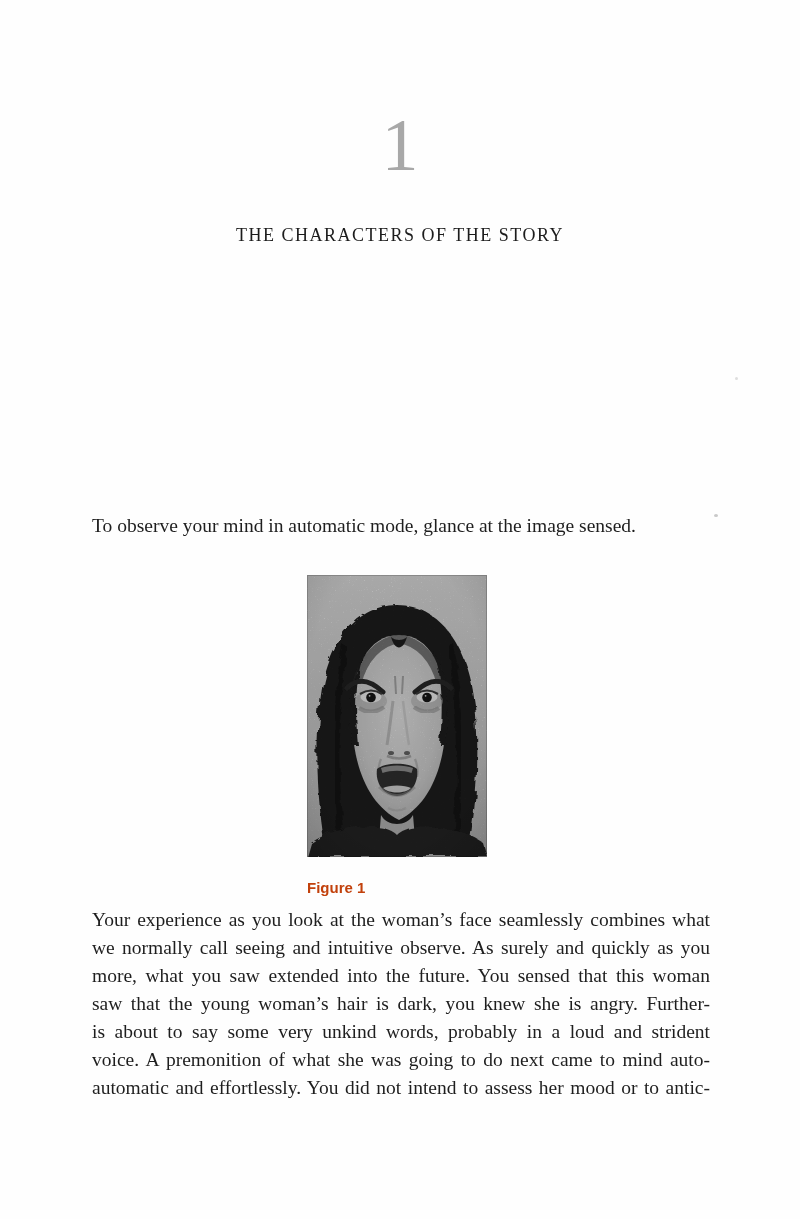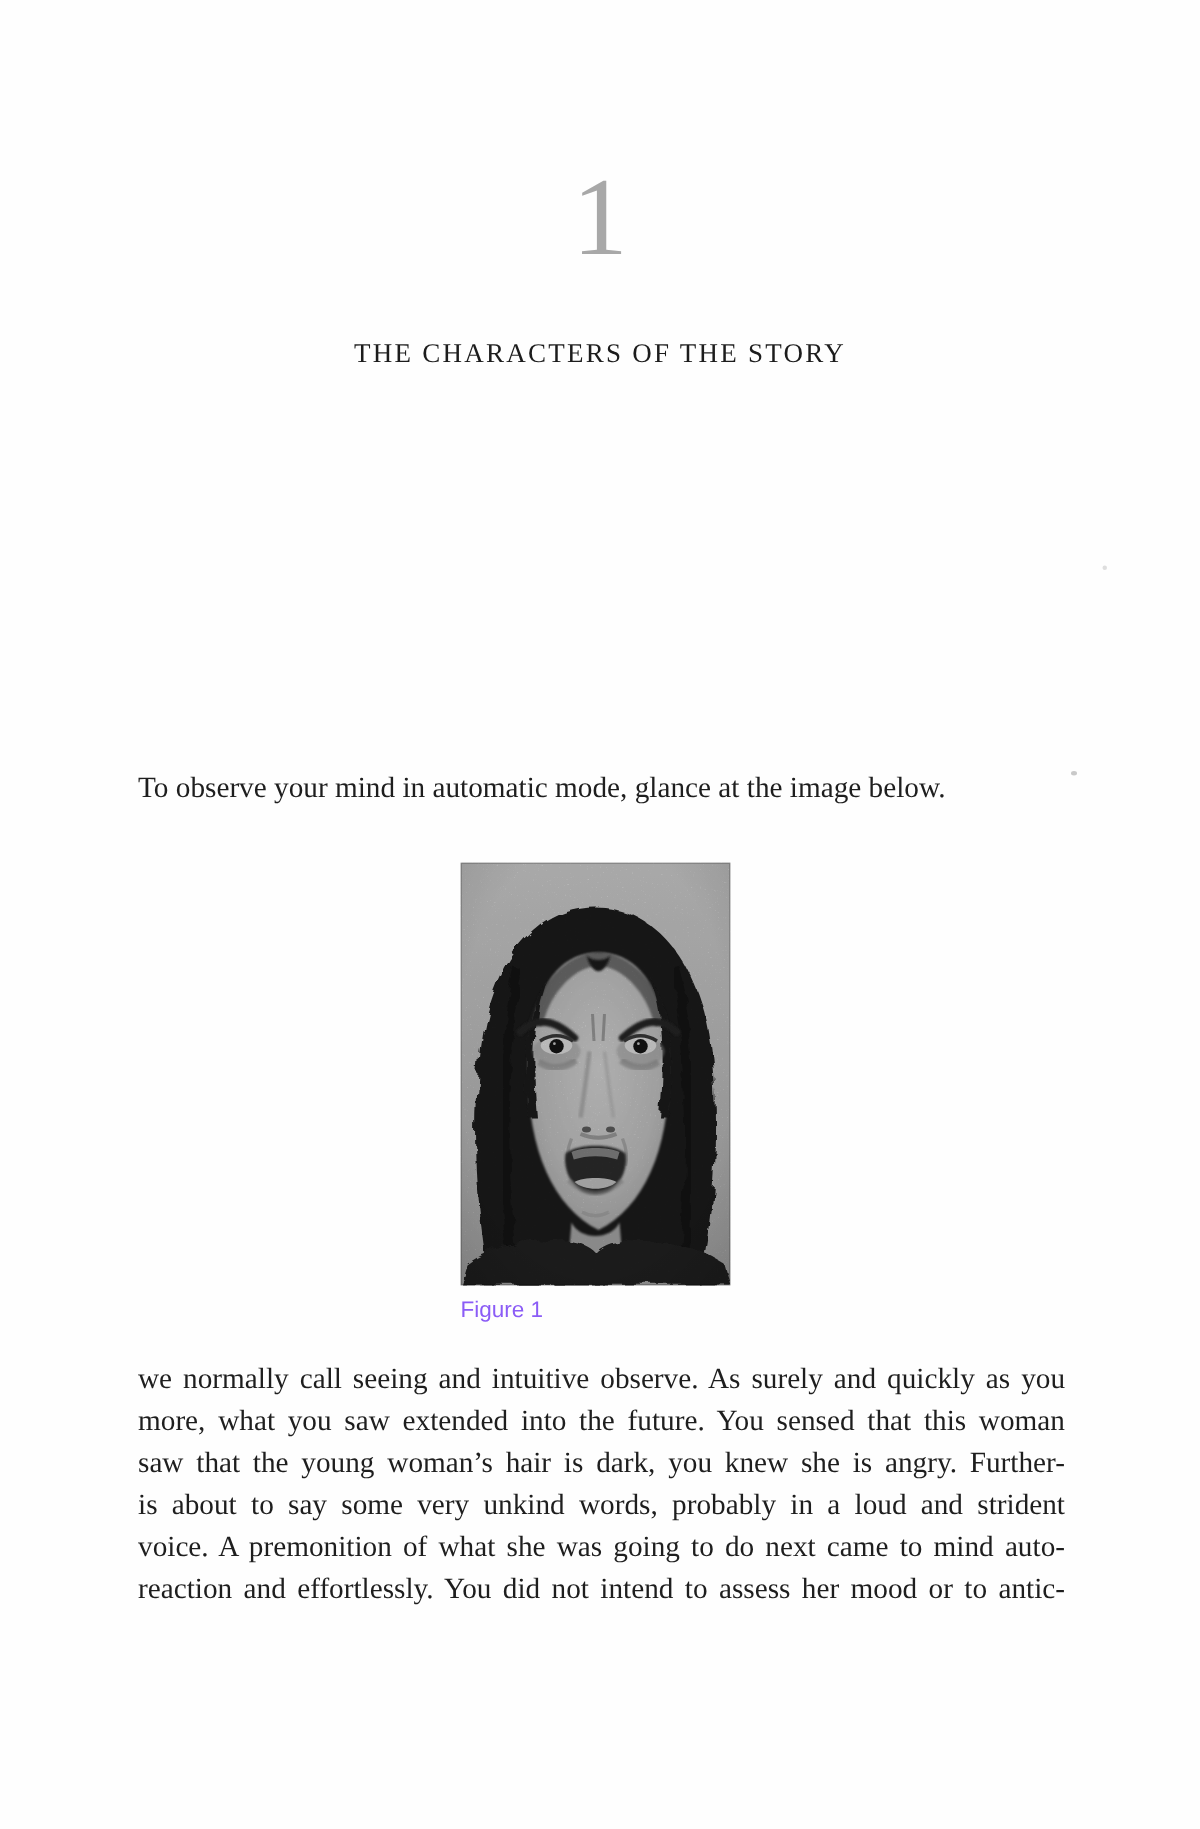--- a/index.html
+++ b/index.html
@@ -43,25 +43,25 @@
     position: absolute;
     left: 307px; top: 575px; width: 180px;
     margin: 0;
   }
   .photo {
     width: 180px; height: 282px;
     display: block;
   }
   .photo svg { display: block; }
   figcaption {
-    margin-top: 8px;
+    margin-top: 22px;
     font-family: "Liberation Sans", sans-serif;
-    font-weight: 400;
+    font-weight: 700;
     font-size: 15px;
-    color: #8b5cf6;
+    color: #c2410c;
   }
   .body-par {
     position: absolute;
     left: 92px; top: 906px; width: 618px;
     font-size: 19.5px;
     line-height: 28px;
     color: #1e1e1e;
   }
   .body-par .line {
     text-align: justify;
@@ -74,21 +74,21 @@
 </style>
 </head>
 <body>
 
 <div class="page">
 
   <div class="chapter-number">1</div>
 
   <div class="chapter-title">THE CHARACTERS OF THE STORY</div>
 
-  <p class="intro">To observe your mind in automatic mode, glance at the image below.</p>
+  <p class="intro">To observe your mind in automatic mode, glance at the image sensed.</p>
 
   <figure class="fig">
     <div class="photo" role="img" aria-label="Black-and-white photograph of a young woman with long dark hair, brows knitted in anger, mouth open as if shouting">
       <svg width="180" height="282" viewBox="0 0 180 282" xmlns="http://www.w3.org/2000/svg">
         <defs>
           <linearGradient id="bgG" x1="0" y1="0" x2="0" y2="1">
             <stop offset="0" stop-color="#d3d3d3"></stop>
             <stop offset="0.5" stop-color="#c2c2c2"></stop>
             <stop offset="1" stop-color="#b0b0b0"></stop>
           </linearGradient>
@@ -165,24 +165,25 @@
 
         <rect width="180" height="282" fill="url(#vignG)"></rect>
         <rect width="180" height="282" filter="url(#grainF)" opacity="0.2"></rect>
         <rect x="0.5" y="0.5" width="179" height="281" fill="none" stroke="rgba(0,0,0,0.18)"></rect>
       </svg>
     </div>
     <figcaption>Figure 1</figcaption>
   </figure>
 
   <div class="body-par">
+      <div class="line">Your experience as you look at the woman’s face seamlessly combines what</div>
       <div class="line">we normally call seeing and intuitive observe. As surely and quickly as you</div>
       <div class="line">more, what you saw extended into the future. You sensed that this woman</div>
       <div class="line">saw that the young woman’s hair is dark, you knew she is angry. Further-</div>
       <div class="line">is about to say some very unkind words, probably in a loud and strident</div>
       <div class="line">voice. A premonition of what she was going to do next came to mind auto-</div>
-      <div class="line">reaction and effortlessly. You did not intend to assess her mood or to antic-</div>
+      <div class="line">automatic and effortlessly. You did not intend to assess her mood or to antic-</div>
     </div>
 
   <div class="speck speck-1"></div>
   <div class="speck speck-2"></div>
 
 </div>
 
 </body></html>

